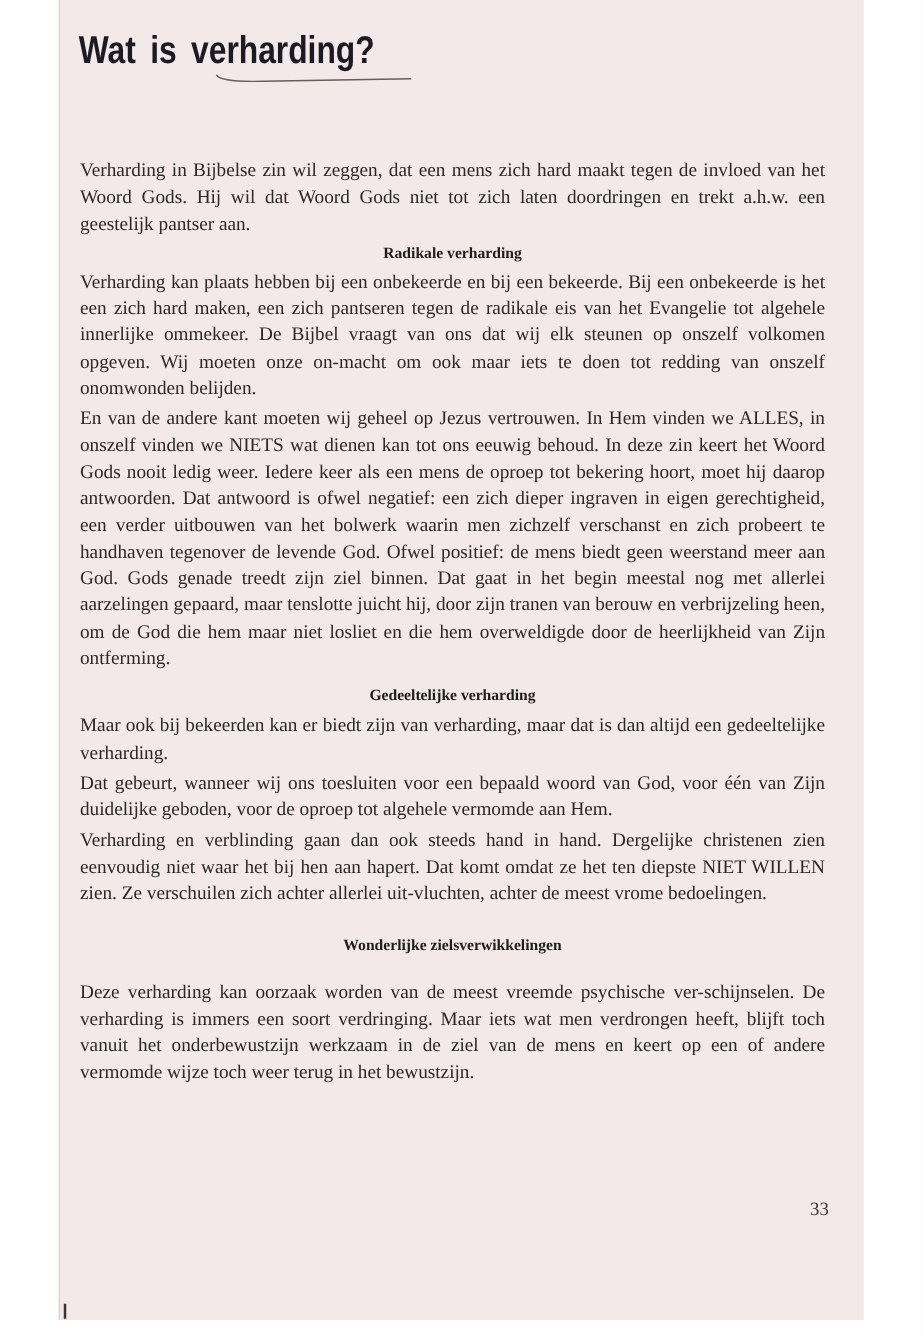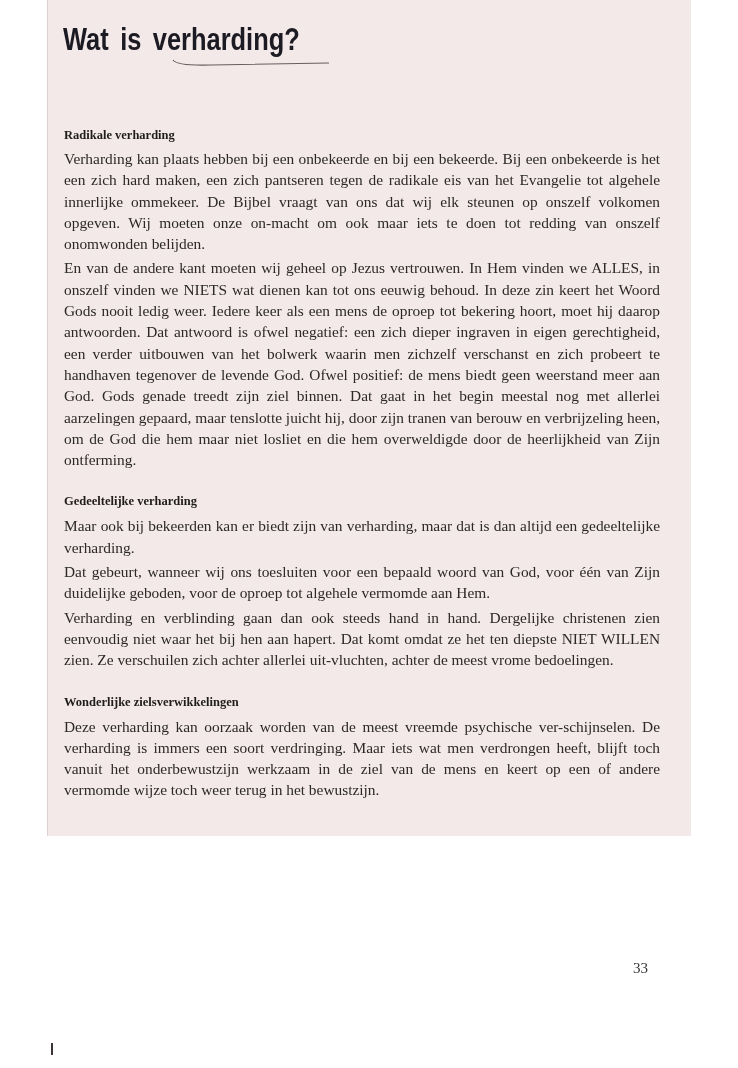--- a/index.html
+++ b/index.html
@@ -1,62 +1,63 @@
 <!DOCTYPE html>
 <html><head>
 <meta charset="utf-8">
 <style>
   html, body { margin: 0; padding: 0; background: #ffffff; }
   body { width: 738px; height: 1068px; position: relative; overflow: hidden; }
   .page {
-    position: absolute; left: 47px; top: 0; width: 643px; height: 836px;
+    position: absolute; left: 47px; top: 0; width: 643px; height: 1056px;
     background: #f3e9e8;
     border-left: 1px solid #ddd0cf;
   }
   .spine-mark { position: absolute; left: 3px; top: 1043px; width: 2px; height: 12px; background: #3a3438; }
   .title {
     position: absolute; left: 15px; top: 22px; margin: 0;
     font-family: "Liberation Sans", sans-serif; font-weight: bold;
     font-size: 31px; color: #1c1a22; letter-spacing: 0px;
     transform: scaleX(0.82); transform-origin: left top; white-space: nowrap;
   }
   .title .w { margin-right: 14px; }
   .underline-mark { position: absolute; left: 123px; top: 58px; width: 160px; height: 10px; }
   .body {
     position: absolute; left: 16px; top: 126px; width: 596px;
     font-family: "Liberation Serif", serif; font-size: 15.4px; line-height: 21.3px;
     color: #2c2828; text-align: justify;
   }
   .body p { margin: 0 0 3px 0; }
   .sub {
     font-family: "Liberation Serif", serif; font-weight: bold; font-size: 12.5px;
-    text-align: left; color: #1f1c1c; margin: 0; line-height: 18px;
+    text-align: center; color: #1f1c1c; margin: 0; line-height: 18px;
   }
   .sub.s1 { margin-top: 0px; margin-bottom: 4px; }
-  .sub.s2 { margin-top: 22px; margin-bottom: 5px; }
-  .sub.s3 { margin-top: 22px; margin-bottom: 5px; }
+  .sub.s2 { margin-top: 10px; margin-bottom: 5px; }
+  .sub.s3 { margin-top: 22px; margin-bottom: 18px; }
   .pagenum {
-    position: absolute; left: 585px; top: 960px; width: 30px; text-align: left;
+    position: absolute; left: 585px; top: 960px; width: 30px; text-align: right;
     font-family: "Liberation Serif", serif; font-size: 15px; color: #3a3434;
   }
 </style>
 </head>
 <body>
 
 <div class="page">
   <div class="spine-mark"></div>
 
   <h1 class="title">
     <span class="w">Wat</span><span class="w">is</span><span>verharding?</span>
   </h1>
   <svg class="underline-mark" viewBox="0 0 160 10">
     <path d="M2 2 Q6 8 40 7 Q100 6 158 5" stroke="#6a5c60" stroke-width="1.1" fill="none"></path>
   </svg>
 
   <div class="body">
+    <p>Verharding in Bijbelse zin wil zeggen, dat een mens zich hard maakt tegen de invloed van het Woord Gods. Hij wil dat Woord Gods niet tot zich laten doordringen en trekt a.h.w. een geestelijk pantser aan.</p>
 
     <div class="sub s1">Radikale verharding</div>
     <p>Verharding kan plaats hebben bij een onbekeerde en bij een bekeerde. Bij een onbekeerde is het een zich hard maken, een zich pantseren tegen de radikale eis van het Evangelie tot algehele innerlijke ommekeer. De Bijbel vraagt van ons dat wij elk steunen op onszelf volkomen opgeven. Wij moeten onze on-macht om ook maar iets te doen tot redding van onszelf onomwonden belijden.</p>
     <p>En van de andere kant moeten wij geheel op Jezus vertrouwen. In Hem vinden we ALLES, in onszelf vinden we NIETS wat dienen kan tot ons eeuwig behoud. In deze zin keert het Woord Gods nooit ledig weer. Iedere keer als een mens de oproep tot bekering hoort, moet hij daarop antwoorden. Dat antwoord is ofwel negatief: een zich dieper ingraven in eigen gerechtigheid, een verder uitbouwen van het bolwerk waarin men zichzelf verschanst en zich probeert te handhaven tegenover de levende God. Ofwel positief: de mens biedt geen weerstand meer aan God. Gods genade treedt zijn ziel binnen. Dat gaat in het begin meestal nog met allerlei aarzelingen gepaard, maar tenslotte juicht hij, door zijn tranen van berouw en verbrijzeling heen, om de God die hem maar niet losliet en die hem overweldigde door de heerlijkheid van Zijn ontferming.</p>
 
     <div class="sub s2">Gedeeltelijke verharding</div>
     <p>Maar ook bij bekeerden kan er biedt zijn van verharding, maar dat is dan altijd een gedeeltelijke verharding.</p>
     <p>Dat gebeurt, wanneer wij ons toesluiten voor een bepaald woord van God, voor één van Zijn duidelijke geboden, voor de oproep tot algehele vermomde aan Hem.</p>
     <p>Verharding en verblinding gaan dan ook steeds hand in hand. Dergelijke christenen zien eenvoudig niet waar het bij hen aan hapert. Dat komt omdat ze het ten diepste NIET WILLEN zien. Ze verschuilen zich achter allerlei uit-vluchten, achter de meest vrome bedoelingen.</p>
 

